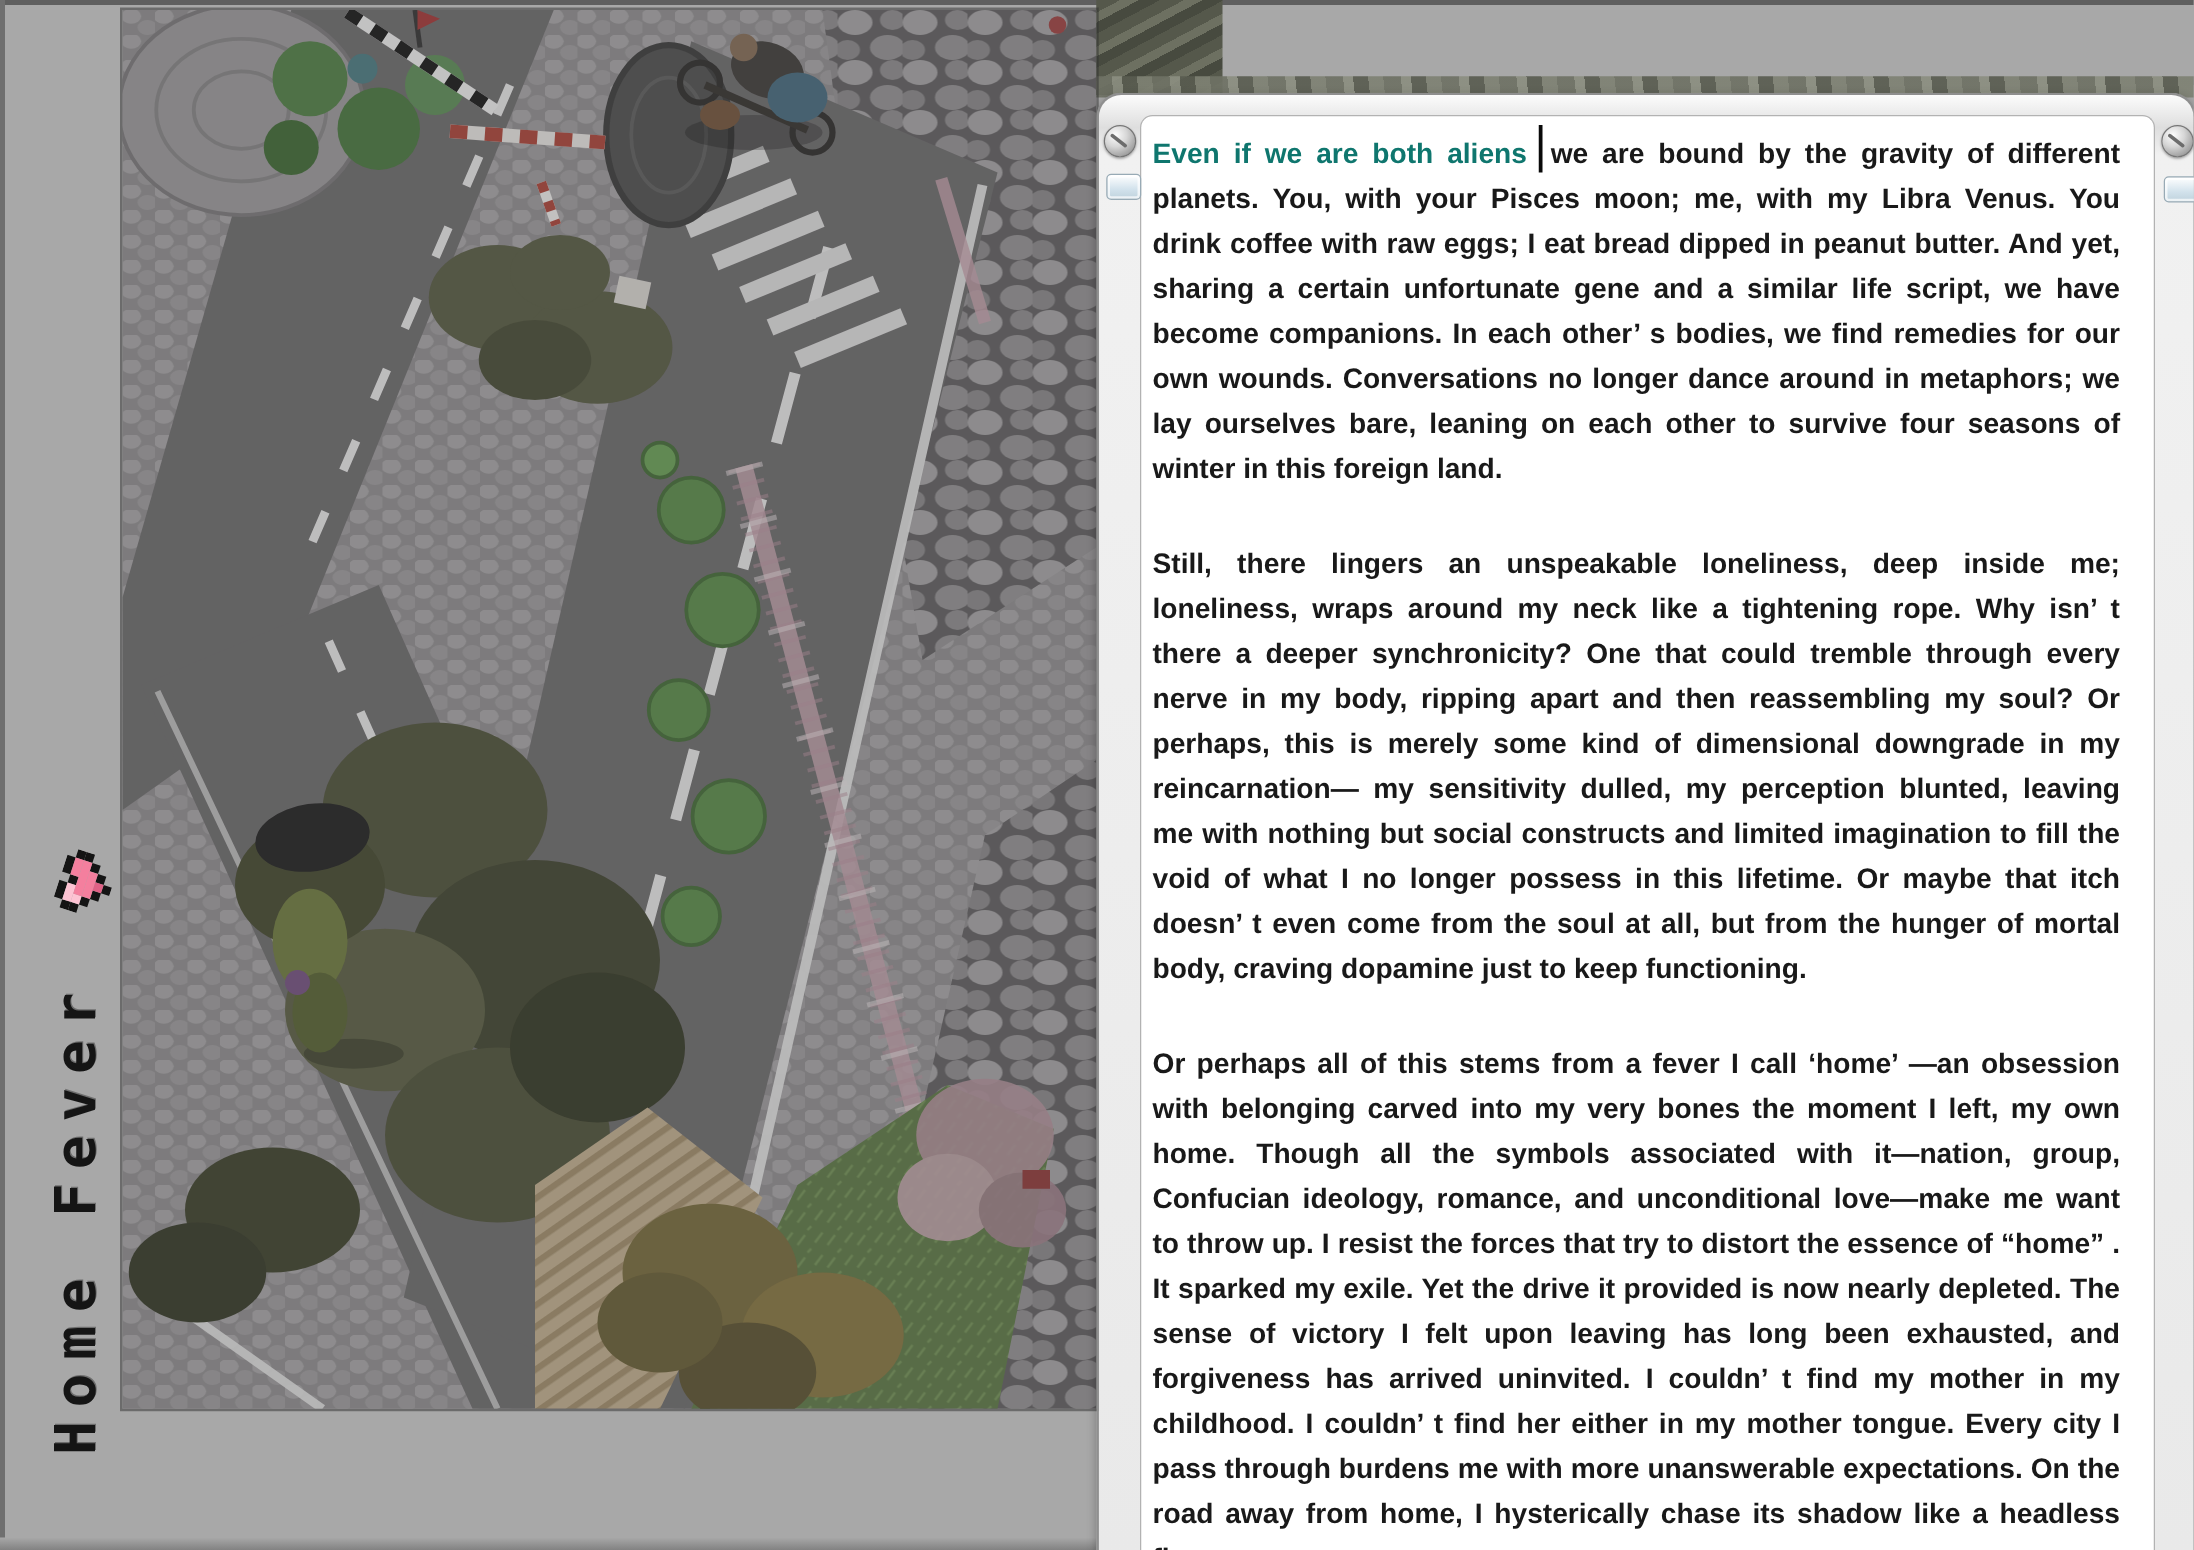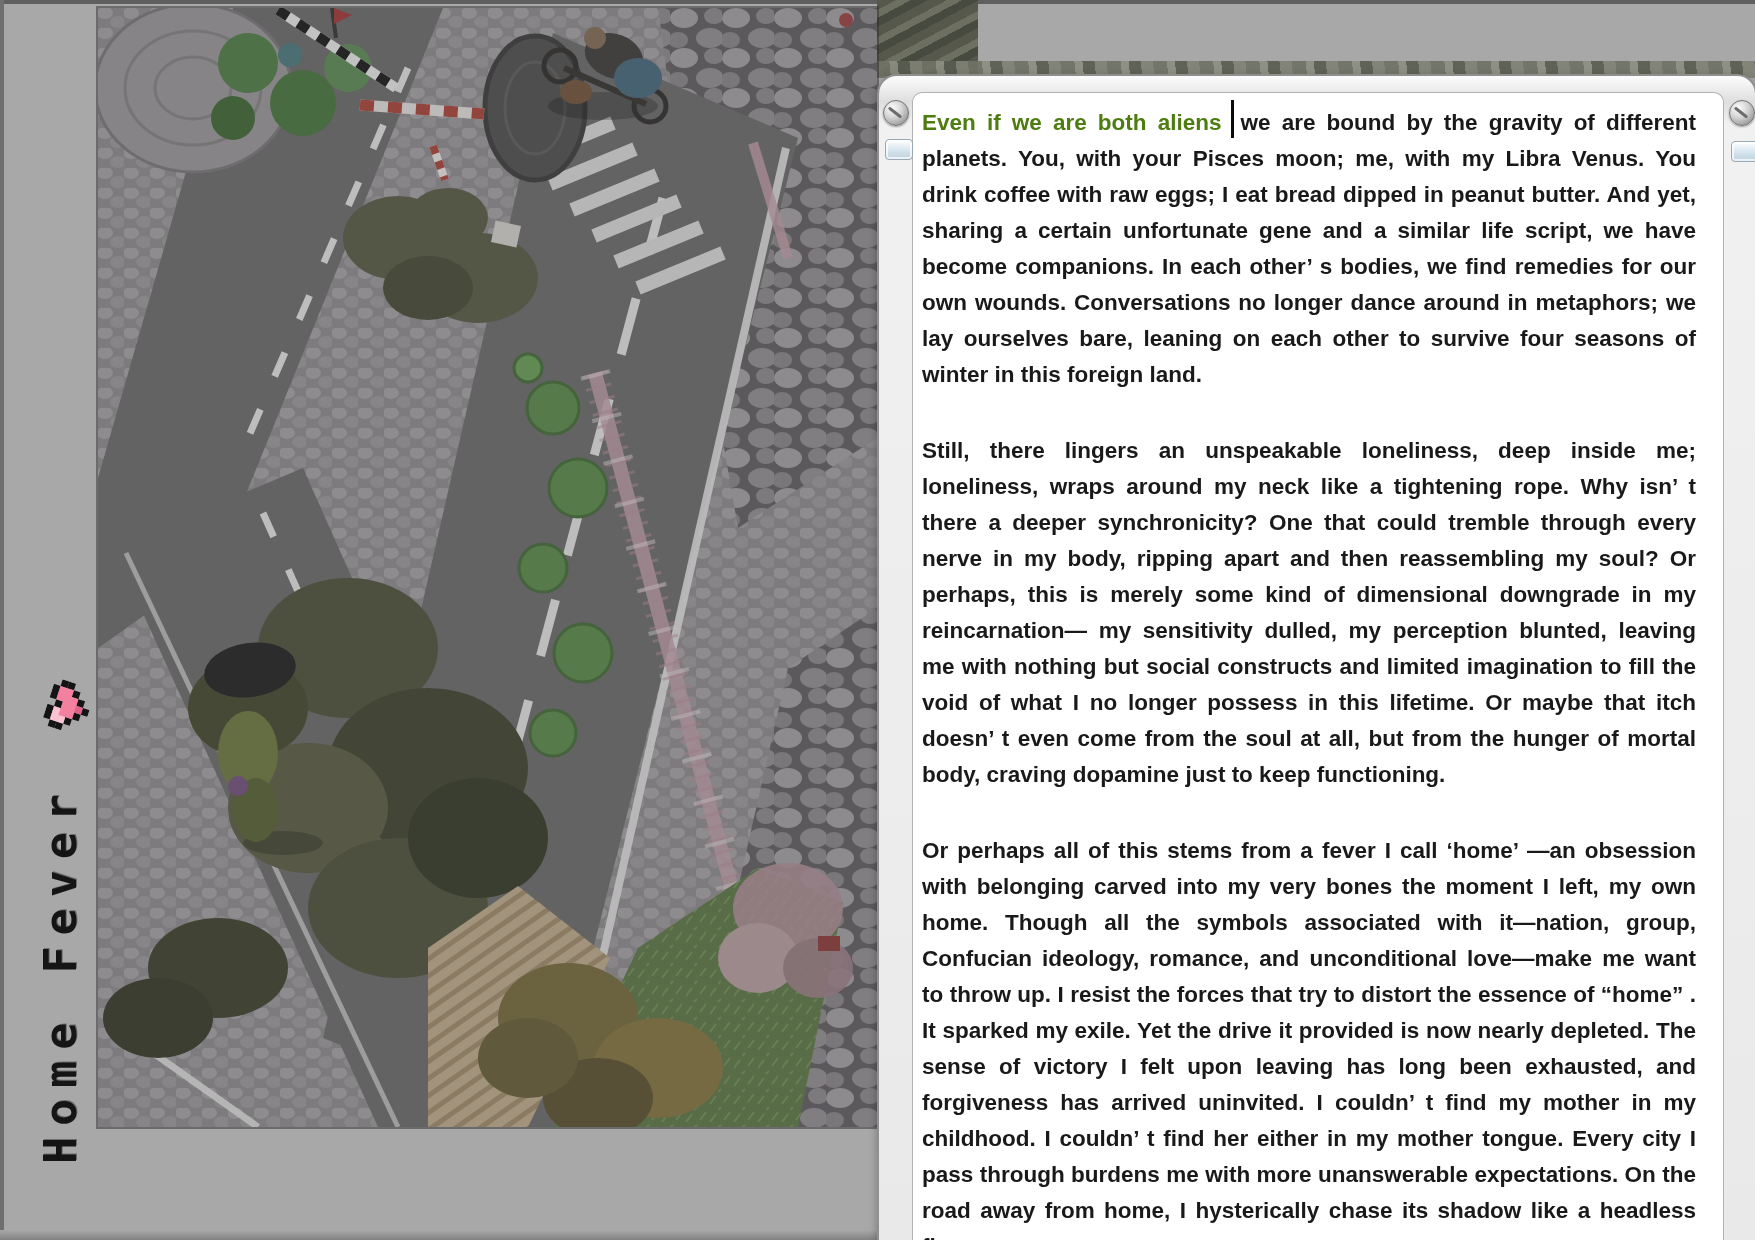--- a/index.html
+++ b/index.html
@@ -63,21 +63,21 @@
   .clip.cl{left:885px;top:139px;} .clip.cr{left:1731px;top:141px;}
 
   
   .text-area{
     position:absolute;left:9px;top:7px;width:774px;
     font-size:22.5px;line-height:36px;font-weight:600;color:#191919;
     text-align:justify;cursor:text;
   }
   .text-area p{margin:0 0 40px 0;}
   .text-area p:last-child{margin-bottom:0;}
-  .hl{color:#4d7c0f;}
+  .hl{color:#0f766e;}
   .caret{display:inline-block;width:3px;height:38px;background:#0a0a0a;
     vertical-align:-8px;margin:0 7px 0 9px;}
 </style>
 </head>
 <body>
 
 <div class="edge-top"></div>
 <div class="edge-left"></div>
 <div class="edge-bottom"></div>
 

